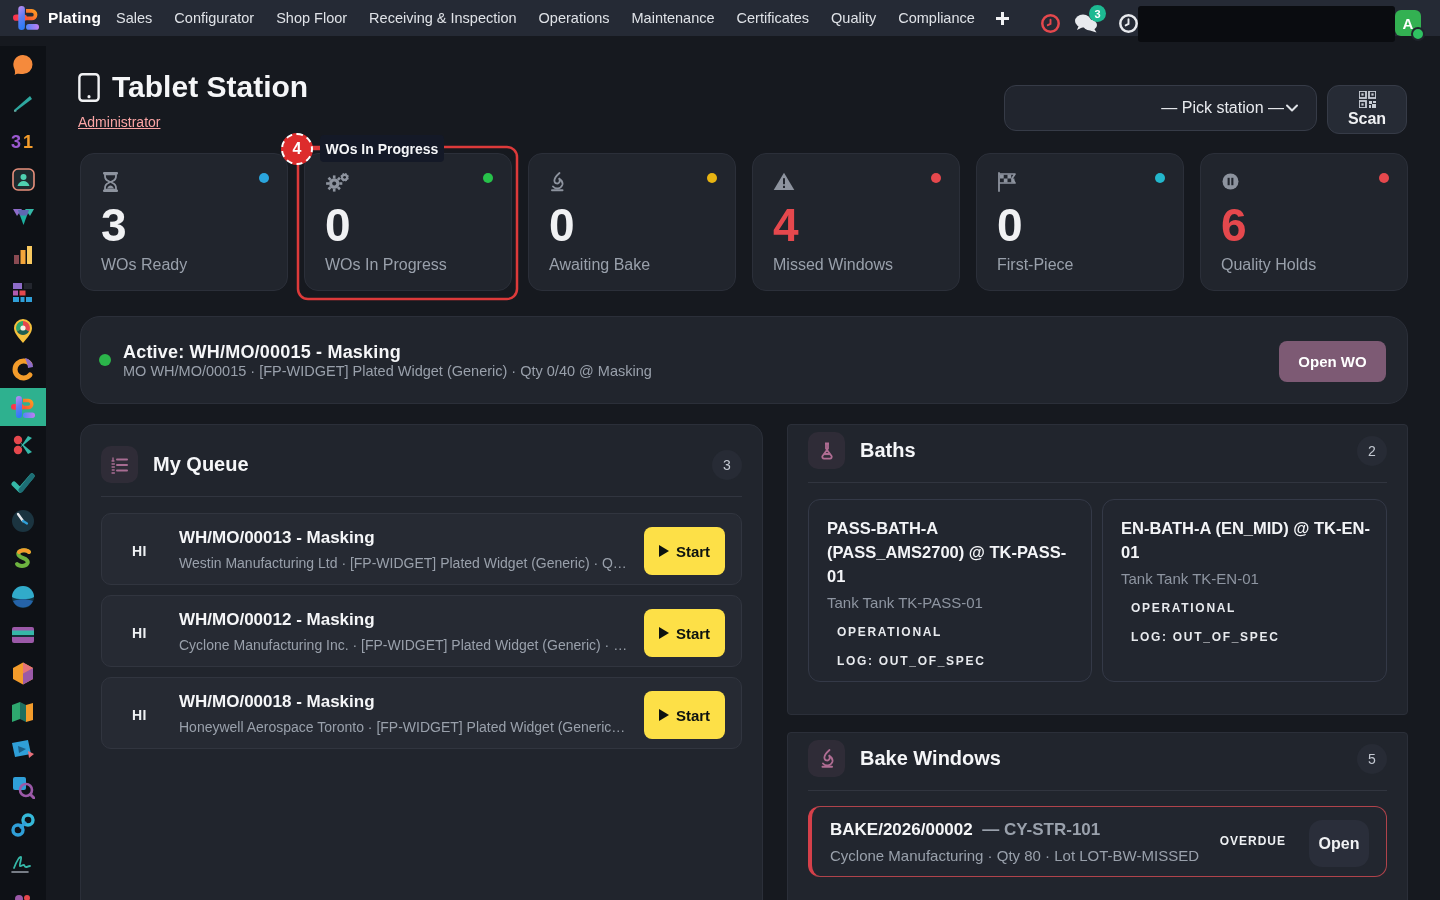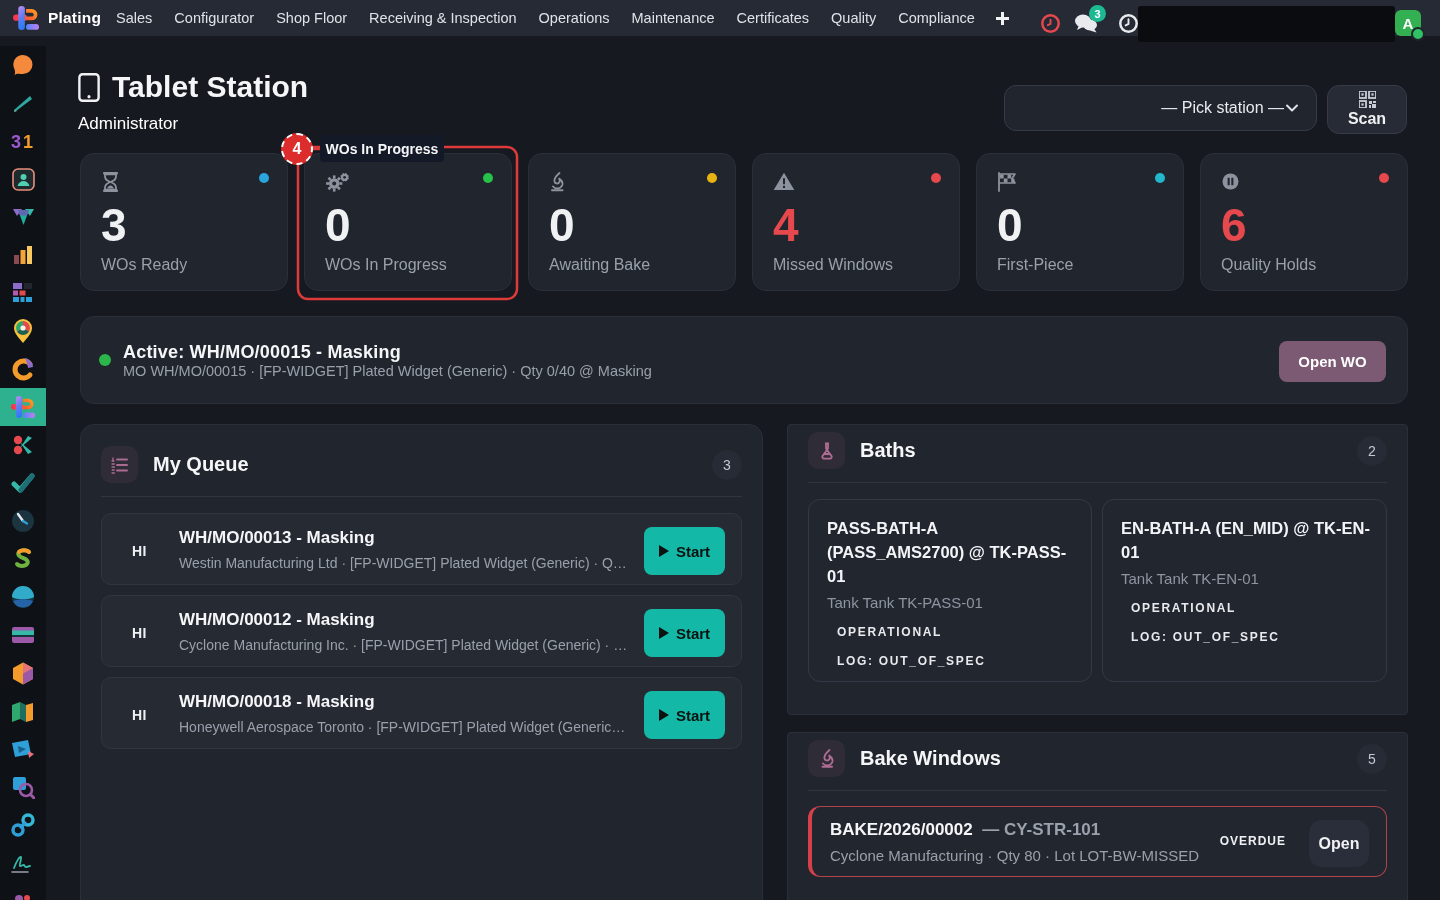--- a/index.html
+++ b/index.html
@@ -16,37 +16,37 @@
 .avatar { position:absolute; left:1395px; top:10px; width:26px; height:26px; background:#33b152; border-radius:6px; color:#fff; font-size:15px;
   font-weight:700; display:flex; align-items:center; justify-content:center; }
 .avatar::after { content:""; position:absolute; right:-4px; bottom:-5px; width:10px; height:10px;
   background:#2fc162; border:2.5px solid #20242d; border-radius:50%; }
 .sidebar { position:absolute; left:0; top:46px; width:46px; height:854px; background:#0e1116; z-index:20; }
 .sicon { position:absolute; left:0; width:46px; height:38px; display:flex; align-items:center; justify-content:center; }
 .sicon.sel { background:#2eb18f; }
 .main { position:absolute; left:46px; top:46px; width:1394px; height:854px; }
 .pagehead { position:absolute; left:32px; top:24px; }
 .ph-title { display:flex; align-items:center; gap:12px; color:#f5f6f8; font-size:30px; font-weight:700; }
-.ph-sub { color:#ffffff; font-size:17px; margin-top:10px; margin-left:0px; }
+.ph-sub { color:#fca5a5; font-size:14px; margin-top:10px; margin-left:0px;text-decoration:underline; }
 .pickstation { position:absolute; left:958px; top:39px; width:313px; height:46px; background:#21252e;
   border:1px solid #363b47; border-radius:12px; color:#e8eaee; font-size:16px; display:flex; align-items:center;
   padding:0 16px; justify-content:flex-end; }
 .scanbtn { position:absolute; left:1281px; top:39px; width:80px; height:49px; background:#262b35;
   border:1px solid #363b47; border-radius:12px; display:flex; flex-direction:column; align-items:center;
   justify-content:center; gap:2px; color:#f0f1f3; font-size:16px; font-weight:700; }
 .stats { position:absolute; left:34px; top:107px; display:flex; gap:16px; }
 .stat { width:208px; height:138px; background:#21252d; border:1px solid #2b2f39; border-radius:14px;
   position:relative; padding:18px 20px; }
 .stat .dot { position:absolute; right:18px; top:19px; width:10px; height:10px; border-radius:50%; }
 .stat .icn { height:20px; color:#8d939e; }
 .stat .num { font-size:46px; font-weight:800; color:#f0f1f3; margin-top:6px; letter-spacing:0; }
 .stat .num.red { color:#e5484d; }
 .stat .lbl { color:#99a0ab; font-size:16px; margin-top:4px; }
 .activebar { position:absolute; left:34px; top:270px; width:1328px; height:88px; background:#21252d;
-  border:1px solid #2b2f39; border-radius:14px; display:flex; align-items:center; }
+  border:1px solid #2b2f39; border-radius:20px; display:flex; align-items:center; }
 .activebar .gdot { width:12px; height:12px; border-radius:50%; background:#2bb54a; margin-left:18px; }
 .activebar .atxt { margin-left:12px; }
 .activebar .at1 { color:#f5f6f8; font-size:18px; font-weight:700; letter-spacing:.2px; }
 .activebar .at2 { color:#99a0ab; font-size:14.5px; }
 .openwo { position:absolute; right:21px; top:24px; width:107px; height:41px; background:#7d5a74;
   border-radius:8px; color:#fff; font-size:15px; font-weight:700; display:flex; align-items:center; justify-content:center; }
 .col-left { position:absolute; left:34px; top:378px; width:683px; height:500px; background:#21252d;
   border:1px solid #2b2f39; border-radius:14px; padding:21px 20px 20px 20px; }
 .col-right { position:absolute; left:741px; top:378px; width:621px; }
 .panel { background:#21252d; border:1px solid #2b2f39; border-radius:4px; padding:7px 20px 20px 20px; position:relative; }
@@ -56,21 +56,21 @@
 .ptitle { color:#f5f6f8; font-size:20px; font-weight:700; margin-left:15px; }
 .pbadge { position:absolute; right:0; top:4px; min-width:30px; height:30px; background:#272b35; border-radius:15px;
   color:#c3c8d1; font-size:14px; display:flex; align-items:center; justify-content:center; padding:0 9px; }
 .pdiv { height:1px; background:#31353f; margin:13px 0 0 0; }
 .qitem { position:relative; height:72px; background:#262a33; border:1px solid #31353f; border-radius:10px;
   margin-top:16px; padding:14px 16px 0 16px; }
 .qitem .hi { position:absolute; left:30px; top:29px; color:#eef0f3; font-size:14px; font-weight:700; letter-spacing:.5px; }
 .qitem .qt1 { color:#f5f6f8; font-size:17px; font-weight:700; margin-left:61px; }
 .qitem .qt2 { color:#99a0ab; font-size:14px; margin-left:61px; margin-top:7px; width:458px; white-space:nowrap;
   overflow:hidden; text-overflow:ellipsis; }
-.startbtn { position:absolute; right:16px; top:13px; width:81px; height:48px; background:#14b8a6; border-radius:8px;
+.startbtn { position:absolute; right:16px; top:13px; width:81px; height:48px; background:#fde047; border-radius:8px;
   color:#0c1210; font-size:15px; font-weight:700; display:flex; align-items:center; justify-content:center; gap:7px; }
 .startbtn .tri { width:0; height:0; border-left:10px solid #0c1210; border-top:6.5px solid transparent; border-bottom:6.5px solid transparent; }
 .baths-grid { display:flex; gap:10px; margin-top:16px; }
 .bath { width:288px; background:#22262f; border:1px solid #343947; border-radius:12px; padding:16px 18px 18px 18px; }
 .bath .bt1 { color:#f3f4f7; font-size:16.5px; font-weight:700; line-height:24px; }
 .bath .bt2 { color:#8e95a1; font-size:15px; margin-top:6px; }
 .bath .tag { display:inline-block; color:#e8eaee; font-size:12px; font-weight:700; letter-spacing:1.7px;
   margin:14px 0 0 10px; }
 .bakeitem { position:relative; margin-top:15px; height:71px; background:#22262f; border:1px solid #b0434b;
   border-left:4px solid #d5404a; border-radius:12px; padding:13px 16px 0 18px; }

